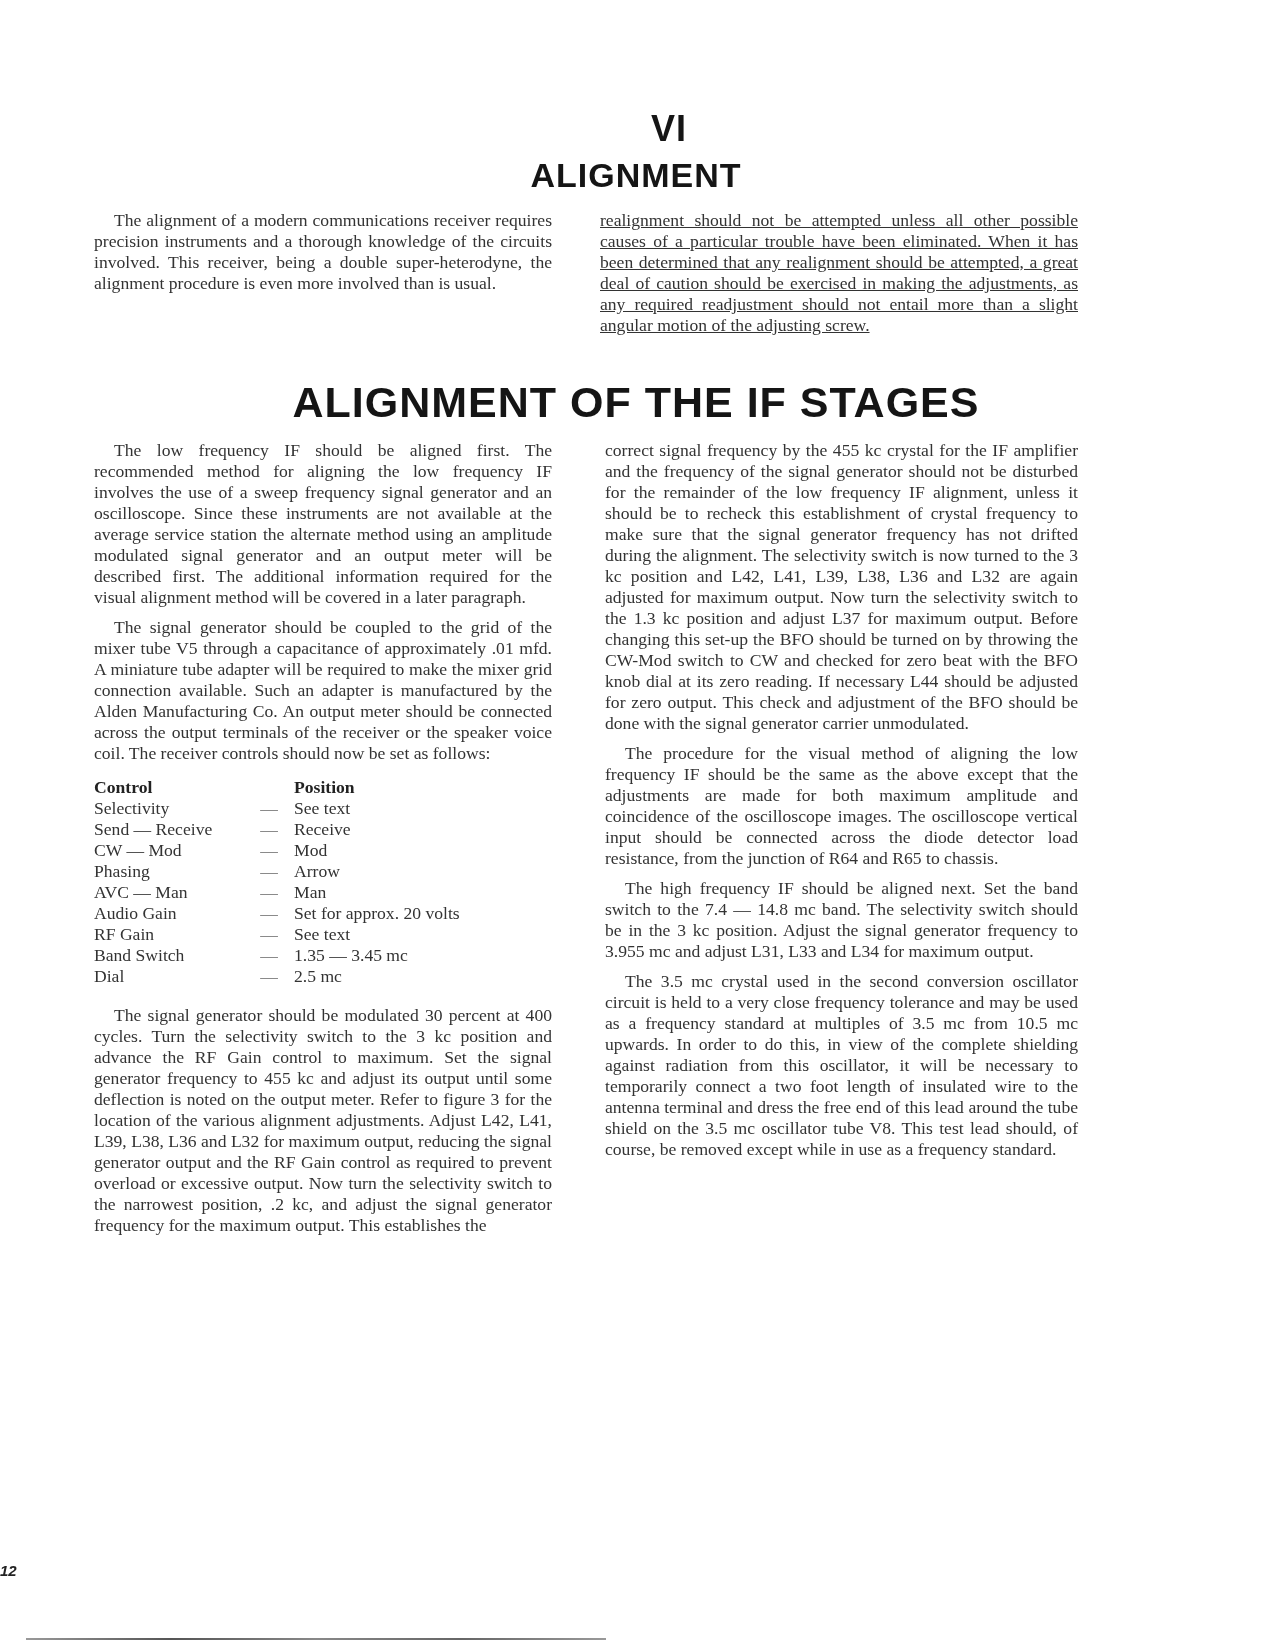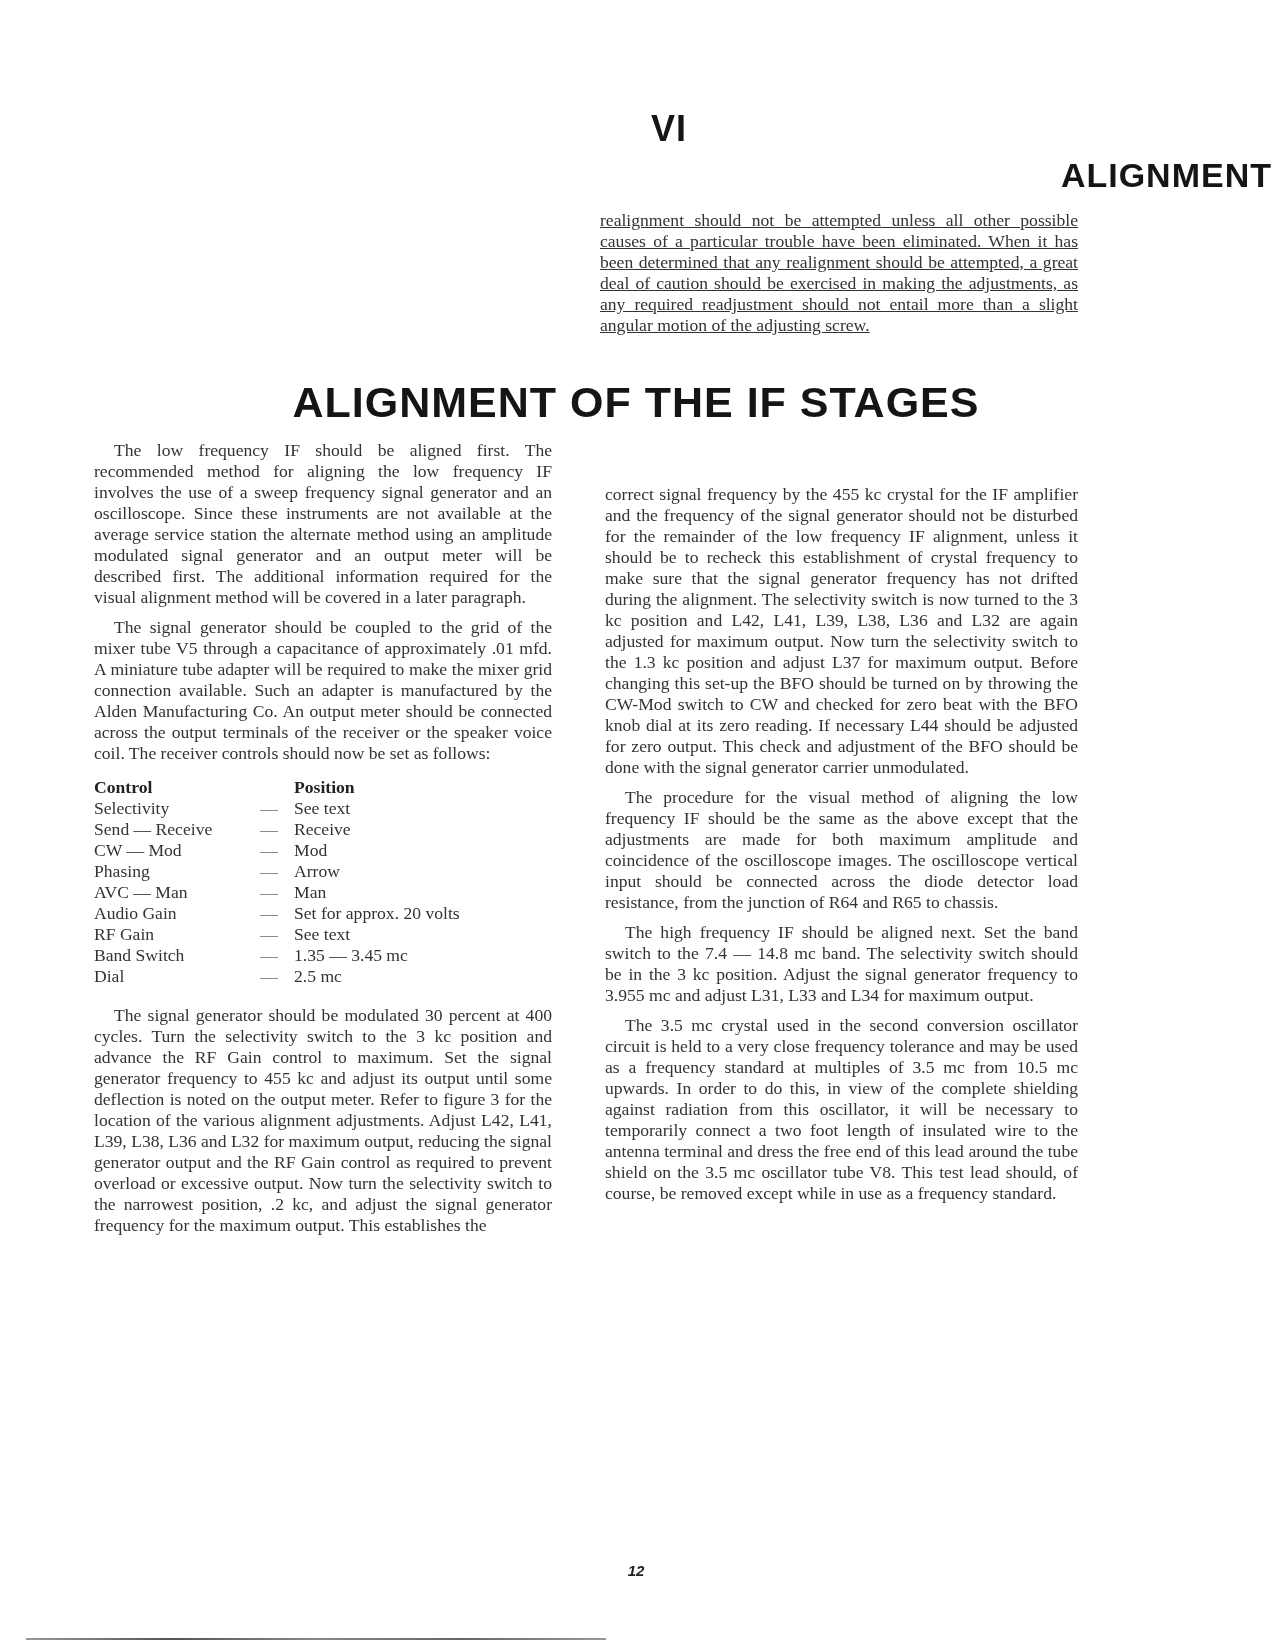--- a/index.html
+++ b/index.html
@@ -7,67 +7,68 @@
     width: 1272px; height: 1644px; position: relative; overflow: hidden;
     font-family: "Liberation Serif", "DejaVu Serif", serif;
     color: #2a2a2a;
   }
   .chapter-num {
     position: absolute; top: 108px; left: 0; width: 1272px; text-align: center;
     font-family: "Liberation Sans", "DejaVu Sans", sans-serif; font-weight: bold;
     font-size: 36px; color: #151515; letter-spacing: 1px; margin-left: 33px;
   }
   .chapter-title {
-    position: absolute; top: 156px; left: 0; width: 1272px; text-align: right;
+    position: absolute; top: 156px; left: 0; width: 1272px; text-align: center;
     font-family: "Liberation Sans", "DejaVu Sans", sans-serif; font-weight: bold;
     font-size: 34px; color: #151515; letter-spacing: 1px;
   }
   .section-title {
     position: absolute; top: 378px; left: 0; width: 1272px; text-align: center;
     font-family: "Liberation Sans", "DejaVu Sans", sans-serif; font-weight: bold;
     font-size: 43px; color: #151515; letter-spacing: 1px;
   }
   .col {
     position: absolute; font-size: 17.6px; line-height: 21px; text-align: justify;
     color: #333;
   }
   .col p { margin: 0 0 9px 0; text-indent: 20px; }
   .intro-left { top: 210px; left: 94px; width: 458px; }
   .intro-right { top: 210px; left: 600px; width: 478px; }
   .intro-right p { text-indent: 0; text-decoration: underline; }
   .body-left { top: 440px; left: 94px; width: 458px; }
   .body-right { top: 440px; left: 605px; width: 473px; }
-  .body-right p.cont { text-indent: 0; margin-top: 44px; }
+  .body-right p.cont { text-indent: 0; }
   table.controls {
     border-collapse: collapse; margin: 12px 0 18px 0; font-size: 17.6px; color: #333;
   }
   table.controls th {
     font-weight: bold; text-align: left; padding: 0; line-height: 22px; color: #222;
   }
   table.controls th.pos { padding-left: 88px; }
   table.controls td { padding: 0; line-height: 21px; vertical-align: top; }
   table.controls td.ctl { width: 150px; }
   table.controls td.dash { width: 50px; text-align: center; color: #777; }
   .page-number {
-    position: absolute; top: 1562px; left: 0; width: 1272px; text-align: center;
+    position: absolute; top: 1562px; left: 0; width: 1272px; 
     font-family: "Liberation Sans", "DejaVu Sans", sans-serif; font-weight: bold;
     font-style: italic; font-size: 15px; color: #222;
   }
   .scan-edge {
     position: absolute; top: 1638px; left: 26px; width: 580px; height: 2px;
     background: linear-gradient(90deg, #999, #555, #888, #666, #999);
   }
 </style>
 </head>
 <body>
 
 <div class="chapter-num">VI</div>
 <div class="chapter-title">ALIGNMENT</div>
 
 <div class="col intro-left">
+  <p>The alignment of a modern communications receiver requires precision instruments and a thorough knowledge of the circuits involved. This receiver, being a double super-heterodyne, the alignment procedure is even more involved than is usual.</p>
 </div>
 <div class="col intro-right">
   <p>realignment should not be attempted unless all other possible causes of a particular trouble have been eliminated. When it has been determined that any realignment should be attempted, a great deal of caution should be exercised in making the adjustments, as any required readjustment should not entail more than a slight angular motion of the adjusting screw.</p>
 </div>
 
 <div class="section-title">ALIGNMENT OF THE IF STAGES</div>
 
 <div class="col body-left">
   <p>The low frequency IF should be aligned first. The recommended method for aligning the low frequency IF involves the use of a sweep frequency signal generator and an oscilloscope. Since these instruments are not available at the average service station the alternate method using an amplitude modulated signal generator and an output meter will be described first. The additional information required for the visual alignment method will be covered in a later paragraph.</p>
   <p>The signal generator should be coupled to the grid of the mixer tube V5 through a capacitance of approximately .01 mfd. A miniature tube adapter will be required to make the mixer grid connection available. Such an adapter is manufactured by the Alden Manufacturing Co. An output meter should be connected across the output terminals of the receiver or the speaker voice coil. The receiver controls should now be set as follows:</p>

